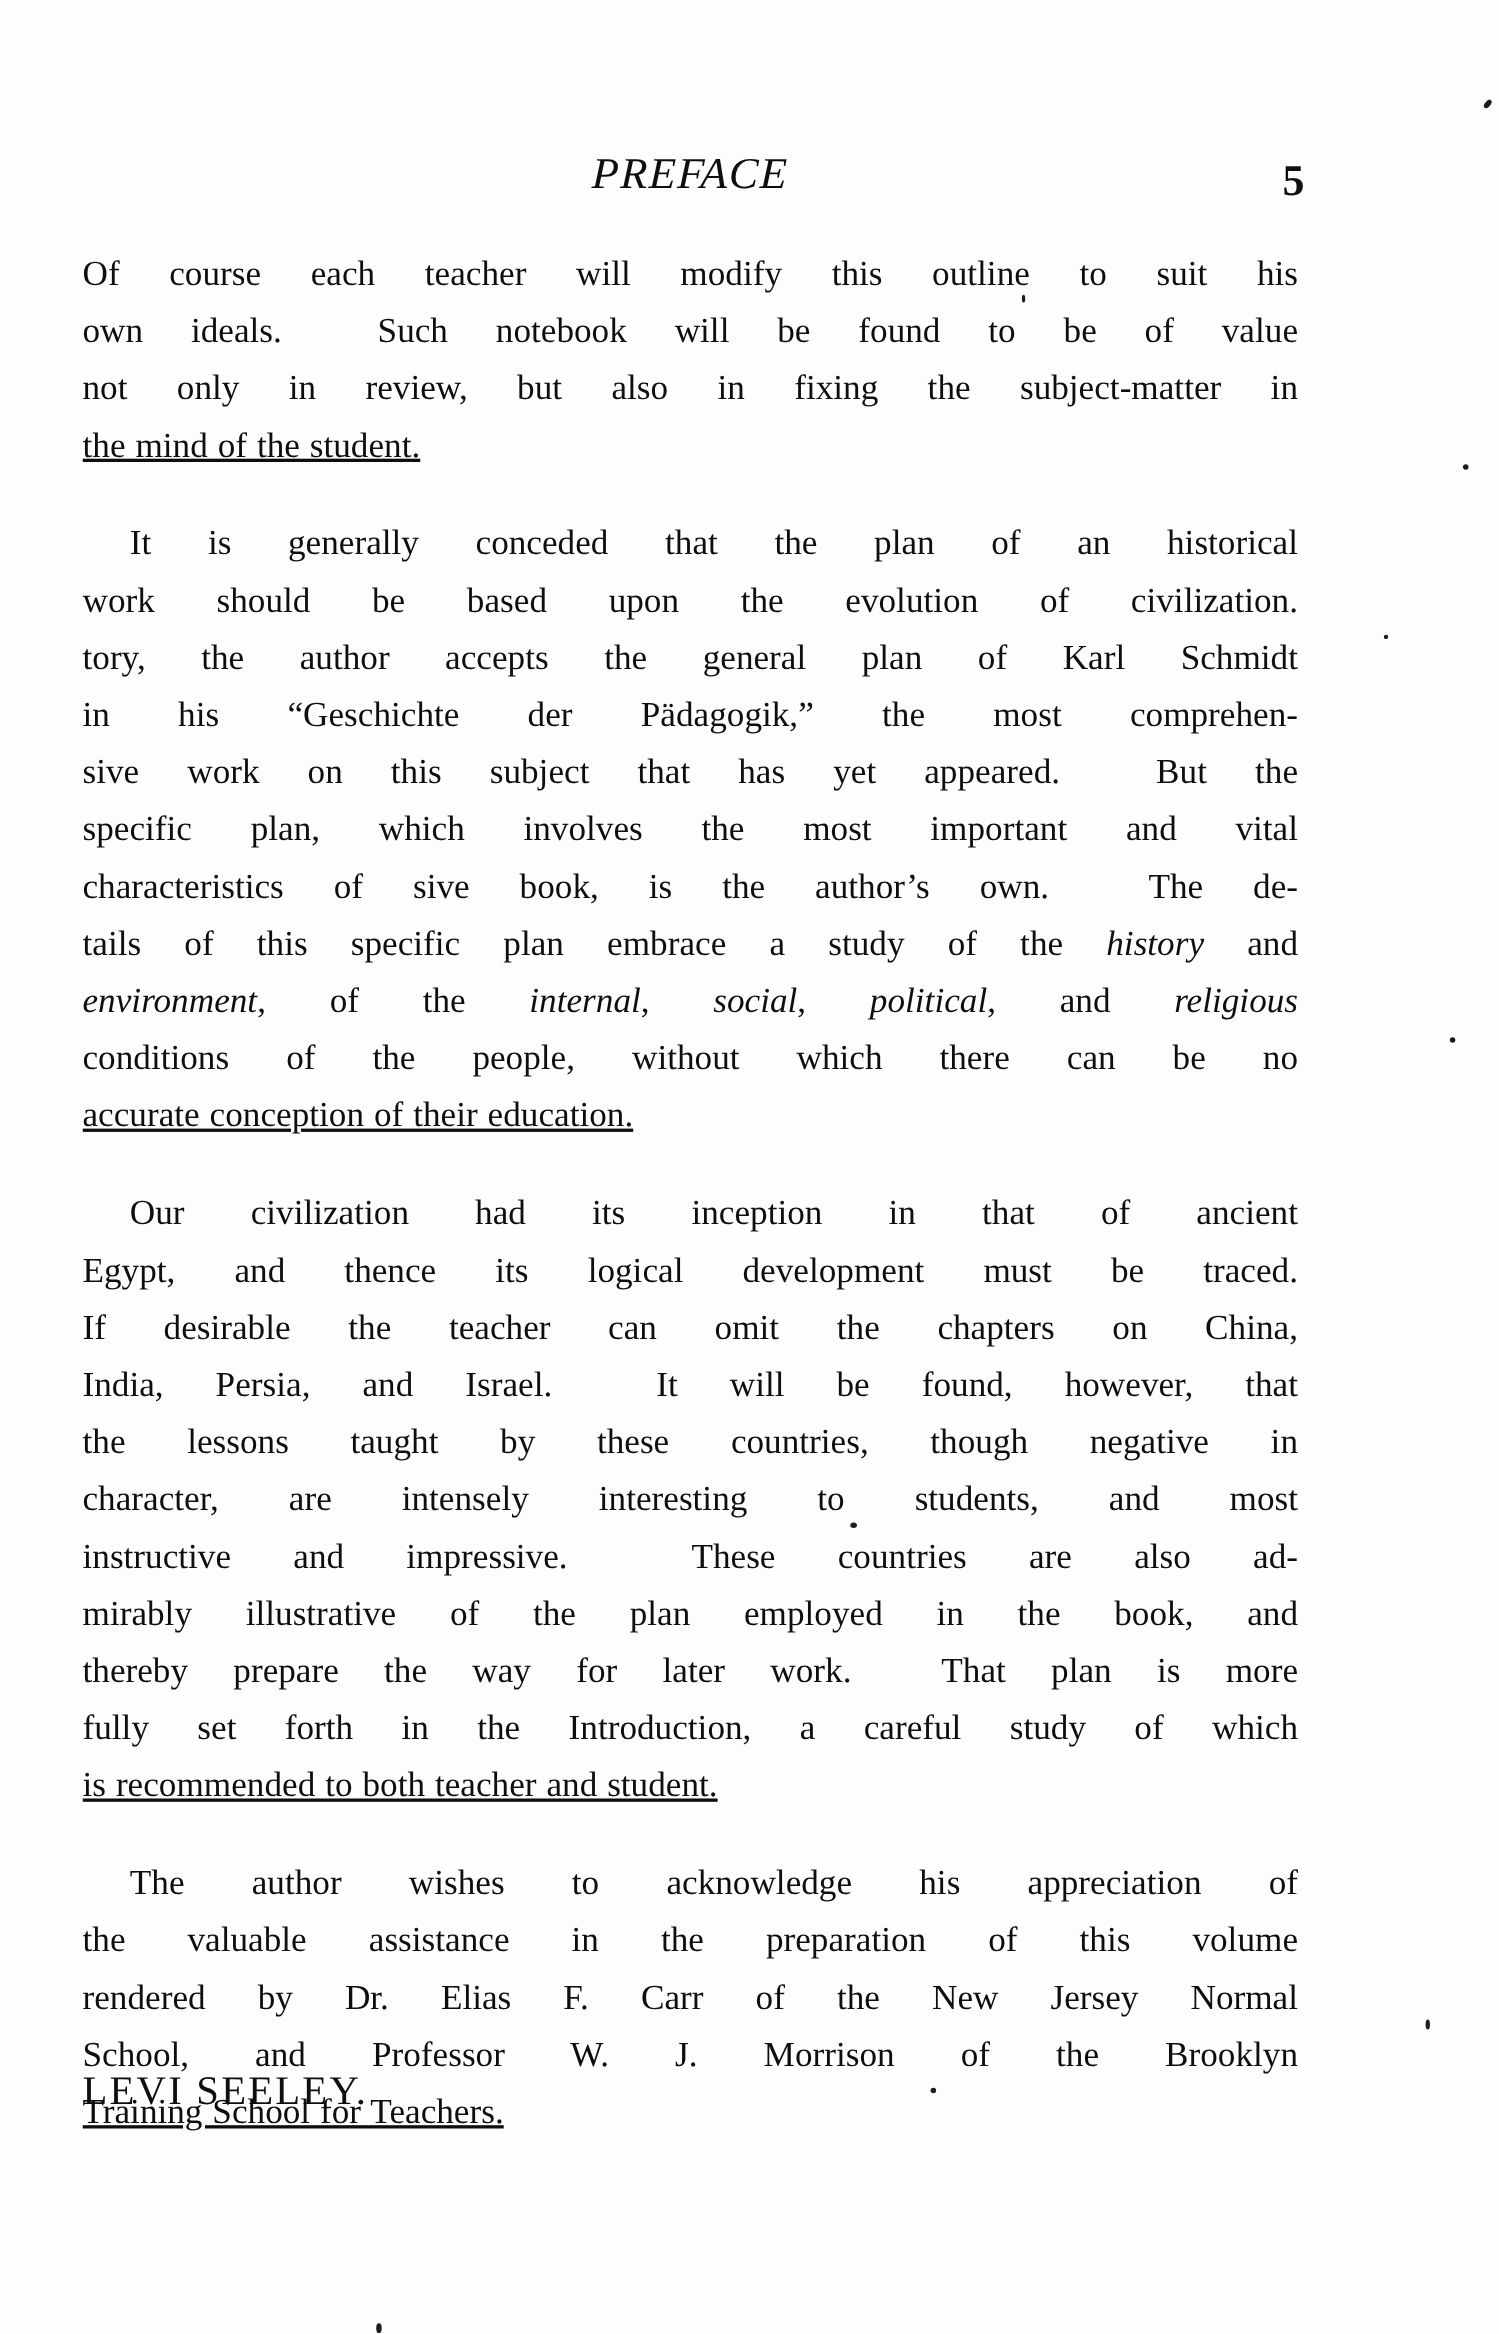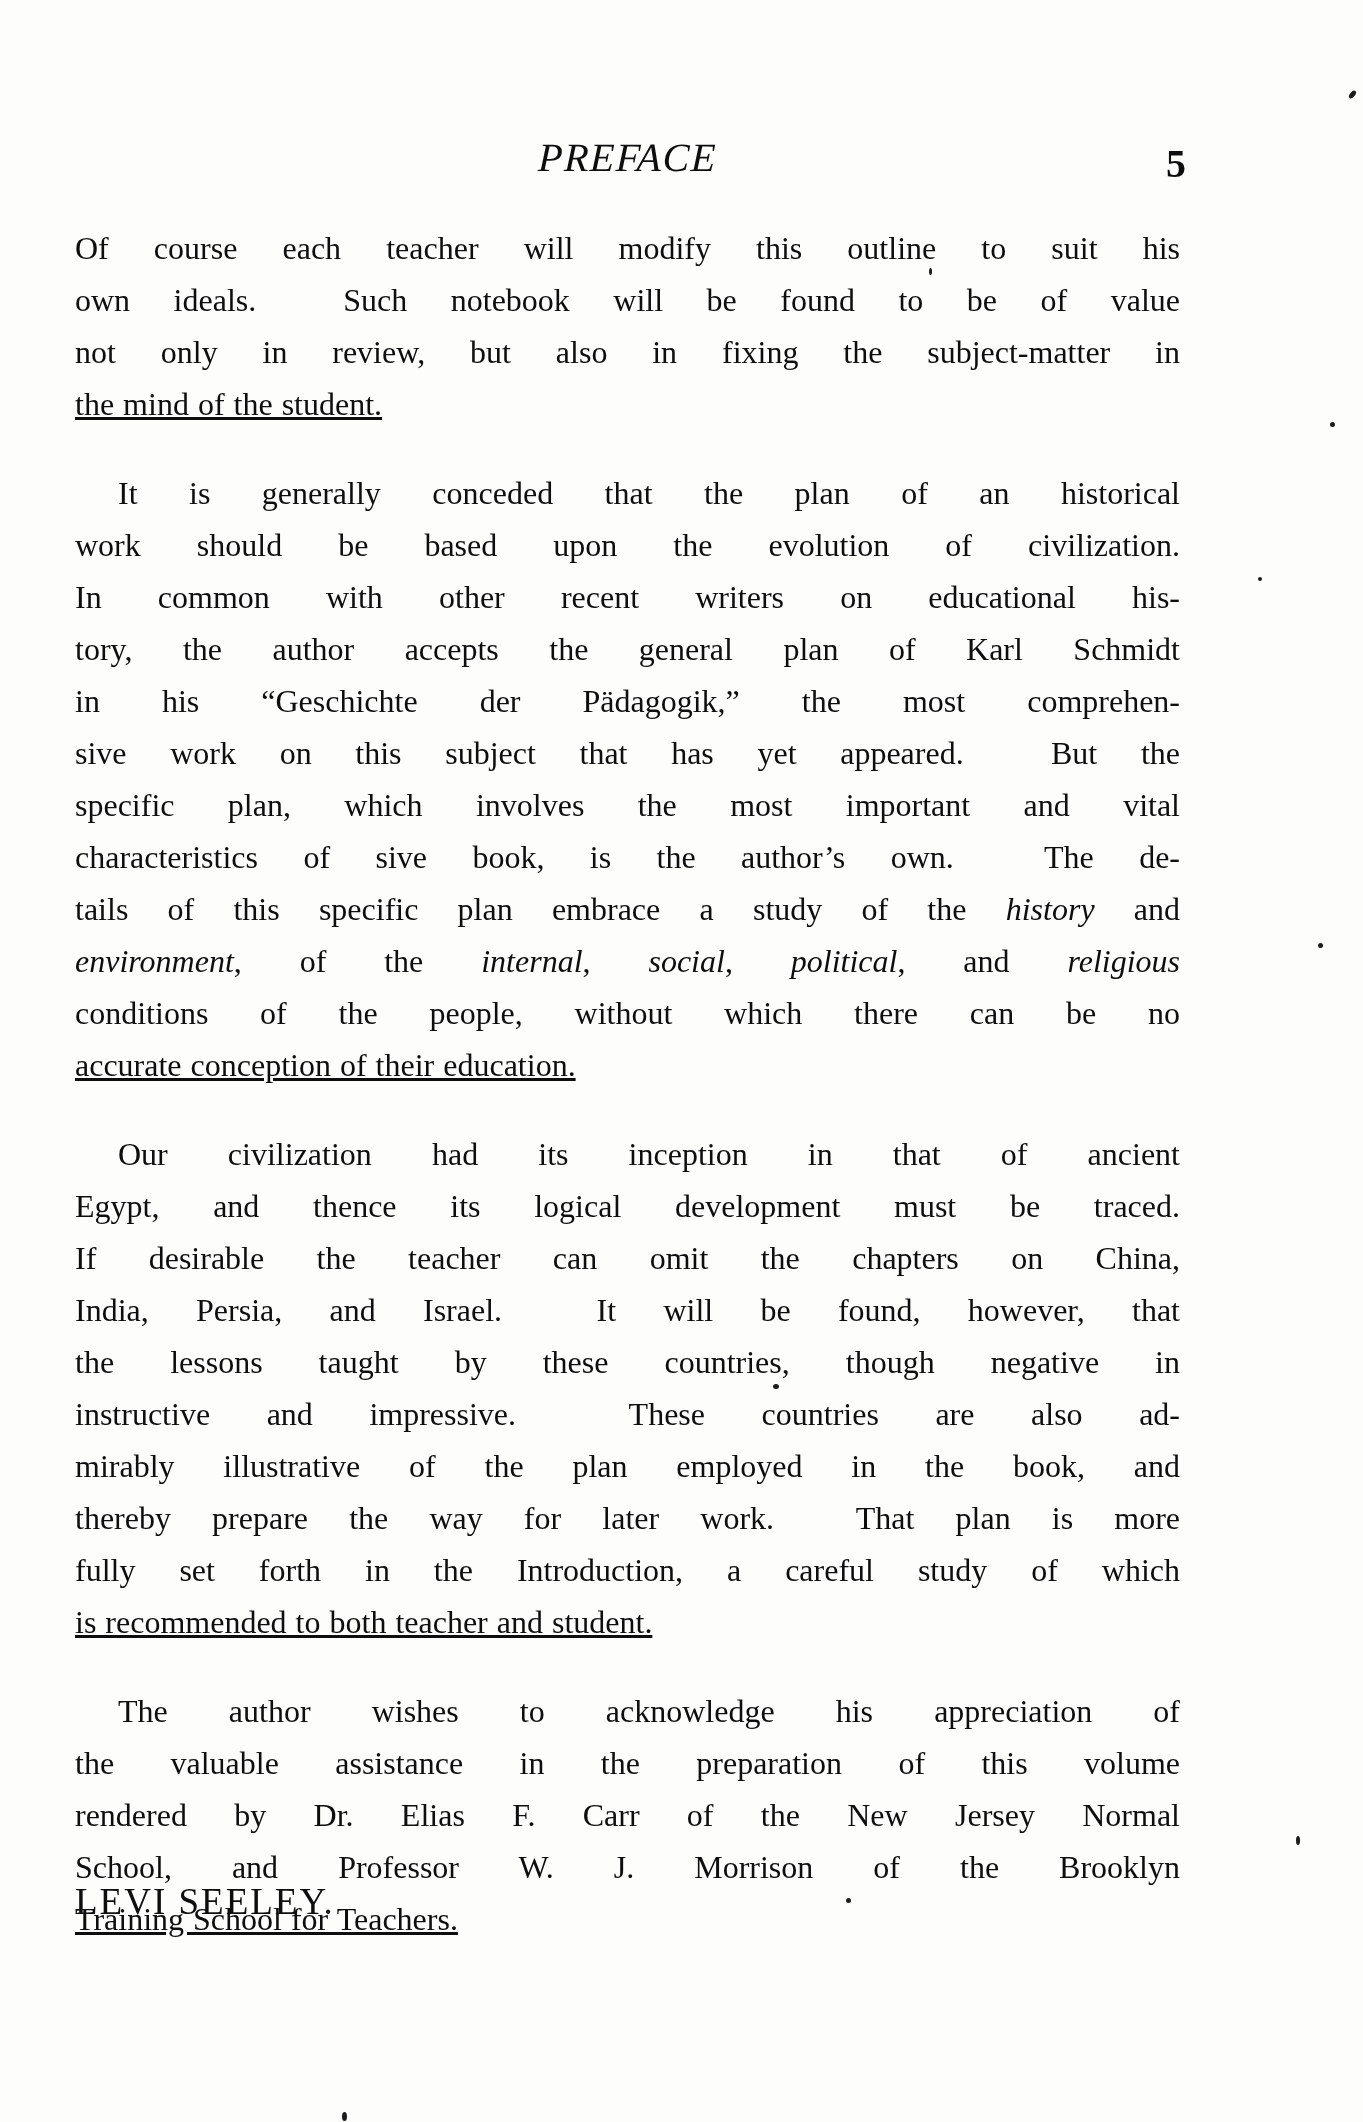--- a/index.html
+++ b/index.html
@@ -92,35 +92,35 @@
       <span class="page-number">5</span>
     </header>
 
     <main class="text-block" id="text-block">
         <div class="text-line"><span>Of course each teacher will modify this outline to suit his</span></div>
         <div class="text-line"><span>own ideals.  Such notebook will be found to be of value</span></div>
         <div class="text-line"><span>not only in review, but also in fixing the subject-matter in</span></div>
         <div class="text-line para-last"><span>the mind of the student.</span></div>
         <div class="text-line para-first"><span>It is generally conceded that the plan of an historical</span></div>
         <div class="text-line"><span>work should be based upon the evolution of civilization.</span></div>
-        <div class="text-line"><span>In common with other recent writers on educational his-</span></div>
         <div class="text-line"><span>tory, the author accepts the general plan of Karl Schmidt</span></div>
         <div class="text-line"><span>in his “Geschichte der Pädagogik,” the most comprehen-</span></div>
         <div class="text-line"><span>sive work on this subject that has yet appeared.  But the</span></div>
         <div class="text-line"><span>specific plan, which involves the most important and vital</span></div>
         <div class="text-line"><span>characteristics of sive book, is the author’s own.  The de-</span></div>
         <div class="text-line"><span>tails of this specific plan embrace a study of the </span><i>history</i><span> and</span></div>
         <div class="text-line"><i>environment</i><span>, of the </span><i>internal</i><span>, </span><i>social</i><span>, </span><i>political</i><span>, and </span><i>religious</i></div>
         <div class="text-line"><span>conditions of the people, without which there can be no</span></div>
         <div class="text-line para-last"><span>accurate conception of their education.</span></div>
         <div class="text-line para-first"><span>Our civilization had its inception in that of ancient</span></div>
         <div class="text-line"><span>Egypt, and thence its logical development must be traced.</span></div>
         <div class="text-line"><span>If desirable the teacher can omit the chapters on China,</span></div>
         <div class="text-line"><span>India, Persia, and Israel.  It will be found, however, that</span></div>
         <div class="text-line"><span>the lessons taught by these countries, though negative in</span></div>
+        <div class="text-line"><span>character, are intensely interesting to students, and most</span></div>
         <div class="text-line"><span>instructive and impressive.  These countries are also ad-</span></div>
         <div class="text-line"><span>mirably illustrative of the plan employed in the book, and</span></div>
         <div class="text-line"><span>thereby prepare the way for later work.  That plan is more</span></div>
         <div class="text-line"><span>fully set forth in the Introduction, a careful study of which</span></div>
         <div class="text-line para-last"><span>is recommended to both teacher and student.</span></div>
         <div class="text-line para-first"><span>The author wishes to acknowledge his appreciation of</span></div>
         <div class="text-line"><span>the valuable assistance in the preparation of this volume</span></div>
         <div class="text-line"><span>rendered by Dr. Elias F. Carr of the New Jersey Normal</span></div>
         <div class="text-line"><span>School, and Professor W. J. Morrison of the Brooklyn</span></div>
         <div class="text-line para-last"><span>Training School for Teachers.</span></div>

